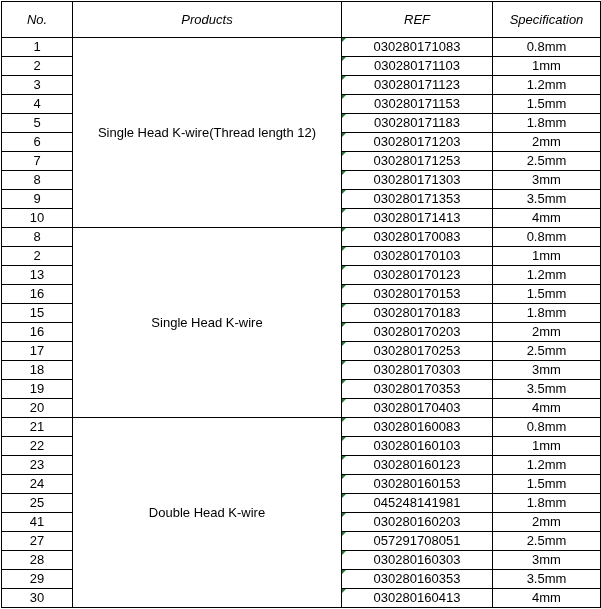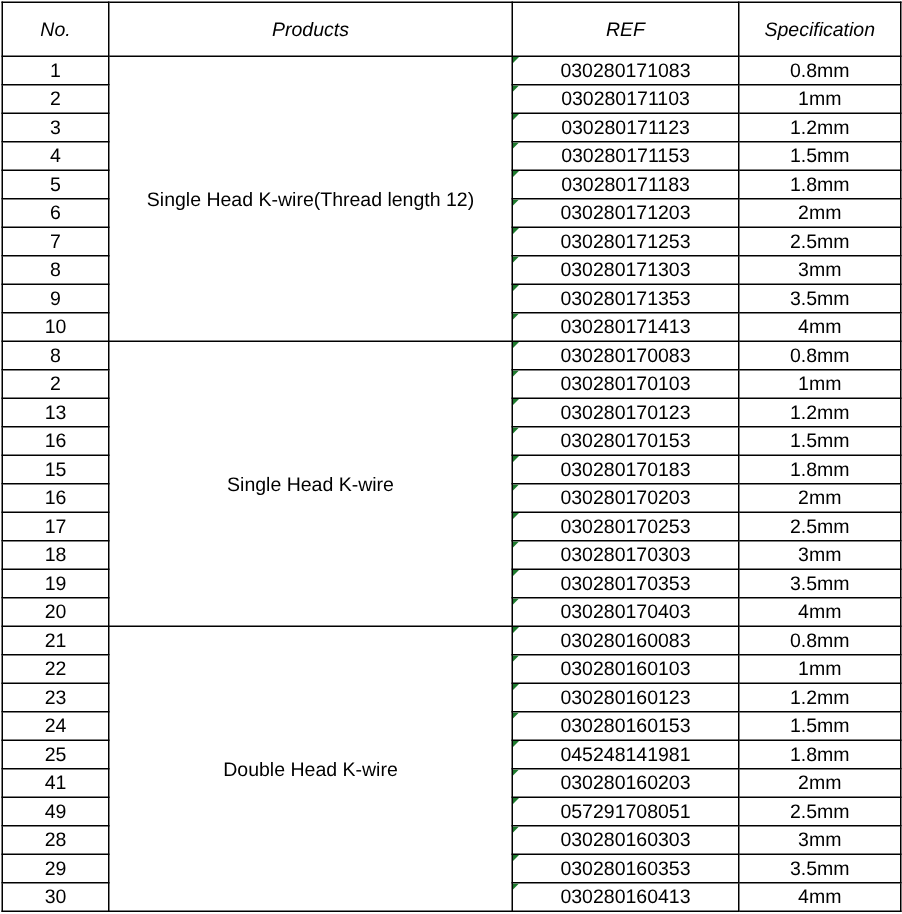--- a/index.html
+++ b/index.html
@@ -172,21 +172,21 @@
         <td>25</td>
         <td class="ref"><span class="tri"></span><span>045248141981</span></td>
         <td>1.8mm</td>
       </tr>
       <tr>
         <td>41</td>
         <td class="ref"><span class="tri"></span><span>030280160203</span></td>
         <td>2mm</td>
       </tr>
       <tr>
-        <td>49</td>
+        <td>27</td>
         <td class="ref"><span class="tri"></span><span>057291708051</span></td>
         <td>2.5mm</td>
       </tr>
       <tr>
         <td>28</td>
         <td class="ref"><span class="tri"></span><span>030280160303</span></td>
         <td>3mm</td>
       </tr>
       <tr>
         <td>29</td>

